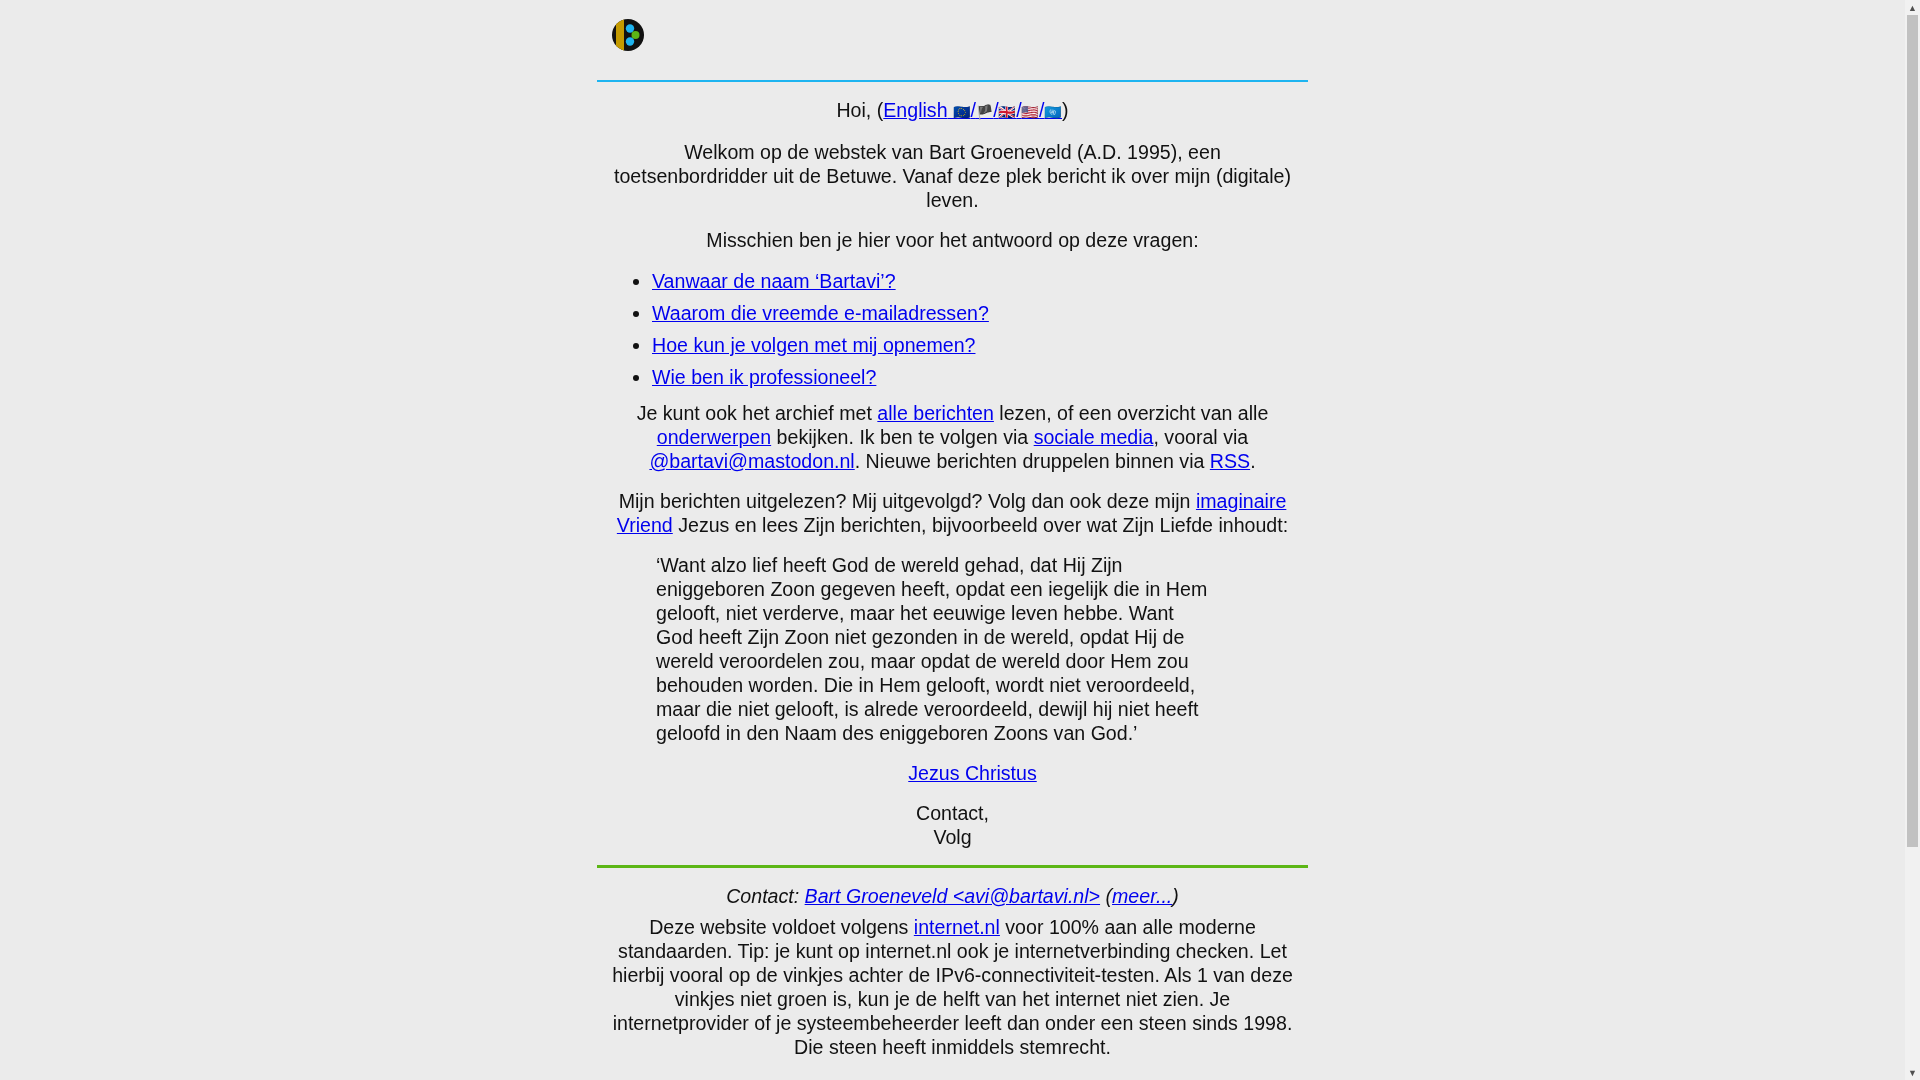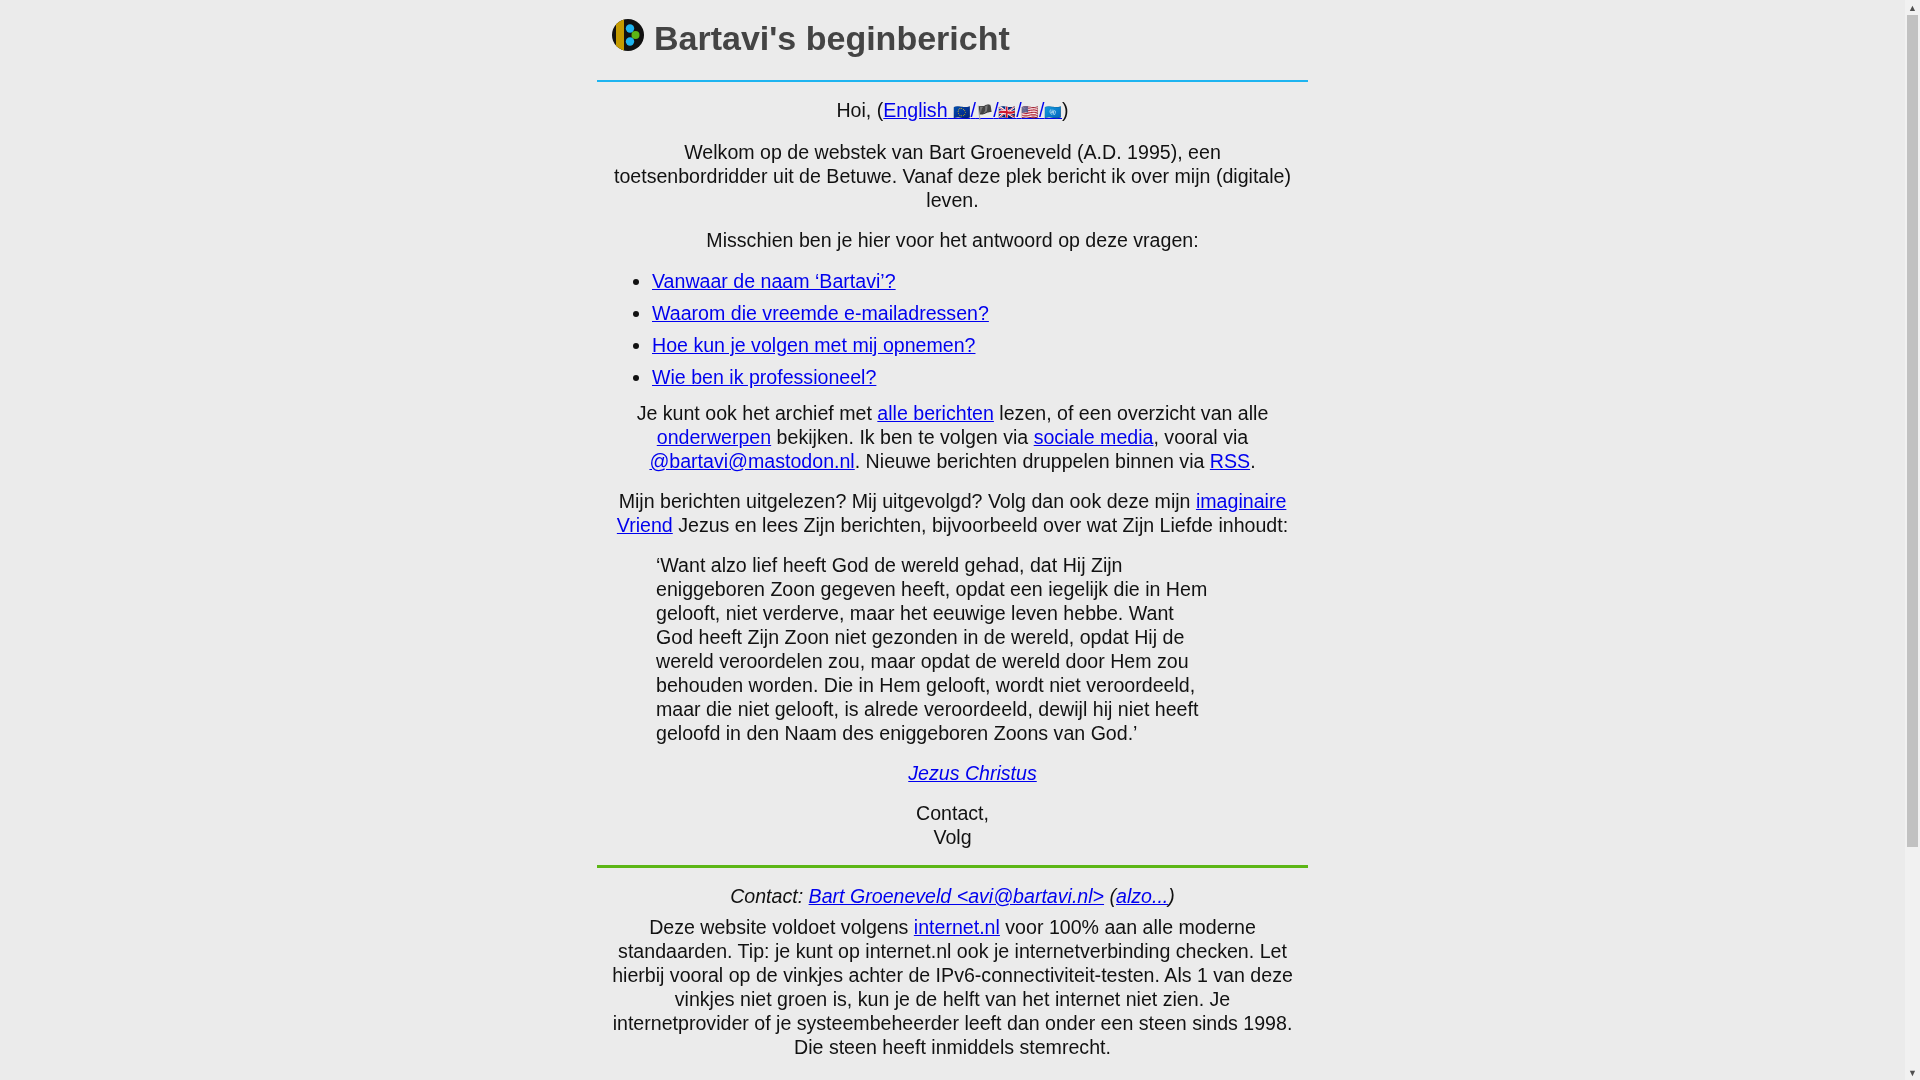--- a/index.html
+++ b/index.html
@@ -31,21 +31,21 @@
   .rule-green { height: 3px; background: #5cb615; margin: 0; }
   .content { padding: 0 15px; }
   p { margin: 0; text-align: center; }
   .p-hoi { margin-top: 16px; }
   .gap { margin-top: 16px; }
   ul.q { margin: 17px 0 0 0; padding-left: 40px; list-style: disc; }
   ul.q > li { margin-bottom: 8px; line-height: 24px; }
   ul.q ul { list-style: circle; padding-left: 40px; margin: 8px 0 0 0; }
   ul.q ul li { line-height: 24px; }
   blockquote { margin: 16px 80px 0 44px; }
-  .cite { margin-top: 16px; padding-left: 40px; font-style: italic; }
+  .cite { margin-top: 16px; padding-left: 40px; }
   .flag { font-size: 14px; text-decoration: none; }
   .footer { padding: 16px 15px 0 15px; }
   .contact { font-style: italic; }
   .scrollbar {
     position: absolute; right: 0; top: 0; width: 15px; height: 1080px;
     background: #f1f1f1;
   }
   .sb-up, .sb-down {
     position: absolute; left: 0; width: 15px; height: 15px;
     display: flex; align-items: center; justify-content: center;
@@ -69,21 +69,20 @@
           </clipPath>
         </defs>
       <g clip-path="url(#c)">
         <rect x="0" y="0" width="32" height="32" fill="#111"></rect>
         <rect x="4" y="0" width="8" height="32" fill="#c49a00"></rect>
       </g>
       <circle cx="18" cy="9.5" r="4.2" fill="#1eb4f0"></circle>
       <circle cx="23.5" cy="16" r="4" fill="#5cb615"></circle>
       <circle cx="18" cy="22.5" r="4.2" fill="#1eb4f0"></circle>
     </svg>
-    <h1 class="title">Bartavi's beginbericht</h1>
   </div>
   <div class="rule-blue"></div>
 
   <div class="content">
     <p class="p-hoi"><span>Hoi, (</span><a href="#"><span>English</span> <span class="flag">🇪🇺</span><span>/</span><span class="flag">🏴</span><span>/</span><span class="flag">🇬🇧</span><span>/</span><span class="flag">🇺🇸</span><span>/</span><span class="flag">🇺🇳</span></a><span>)</span></p>
 
     <p class="gap">Welkom op de webstek van Bart Groeneveld (A.D. 1995), een toetsenbordridder uit de Betuwe. Vanaf deze plek bericht ik over mijn (digitale) leven.</p>
     <p class="gap">Misschien ben je hier voor het antwoord op deze vragen:</p>
 
     <ul class="q">
@@ -101,21 +100,21 @@
 
     <blockquote>‘Want alzo lief heeft God de wereld gehad, dat Hij Zijn eniggeboren Zoon gegeven heeft, opdat een iegelijk die in Hem gelooft, niet verderve, maar het eeuwige leven hebbe. Want God heeft Zijn Zoon niet gezonden in de wereld, opdat Hij de wereld veroordelen zou, maar opdat de wereld door Hem zou behouden worden. Die in Hem gelooft, wordt niet veroordeeld, maar die niet gelooft, is alrede veroordeeld, dewijl hij niet heeft geloofd in den Naam des eniggeboren Zoons van God.’</blockquote>
     <p class="cite"><a href="#">Jezus Christus</a></p>
 
     <p class="gap"><span>Contact,</span><br><span>Volg</span></p>
   </div>
 
   <div class="rule-green" style="margin-top:16px"></div>
 
   <div class="footer">
-    <p class="contact"><span>Contact: </span><a href="#">Bart Groeneveld &lt;avi@bartavi.nl&gt;</a><span> (</span><a href="#">alzo...</a><span>)</span></p>
+    <p class="contact"><span>Contact: </span><a href="#">Bart Groeneveld &lt;avi@bartavi.nl&gt;</a><span> (</span><a href="#">meer...</a><span>)</span></p>
     <p style="margin-top:7px"><span>Deze website voldoet volgens </span><a href="#">internet.nl</a><span> voor 100% aan alle moderne standaarden. Tip: je kunt op internet.nl ook je internetverbinding checken. Let hierbij vooral op de vinkjes achter de IPv6-connectiviteit-testen. Als 1 van deze vinkjes niet groen is, kun je de helft van het internet niet zien. Je internetprovider of je systeembeheerder leeft dan onder een steen sinds 1998. Die steen heeft inmiddels stemrecht.</span></p>
 
   </div>
 </div>
 
 <div class="scrollbar">
   <div class="sb-up">▲</div>
   <div class="sb-thumb"></div>
   <div class="sb-down">▼</div>
 </div>

